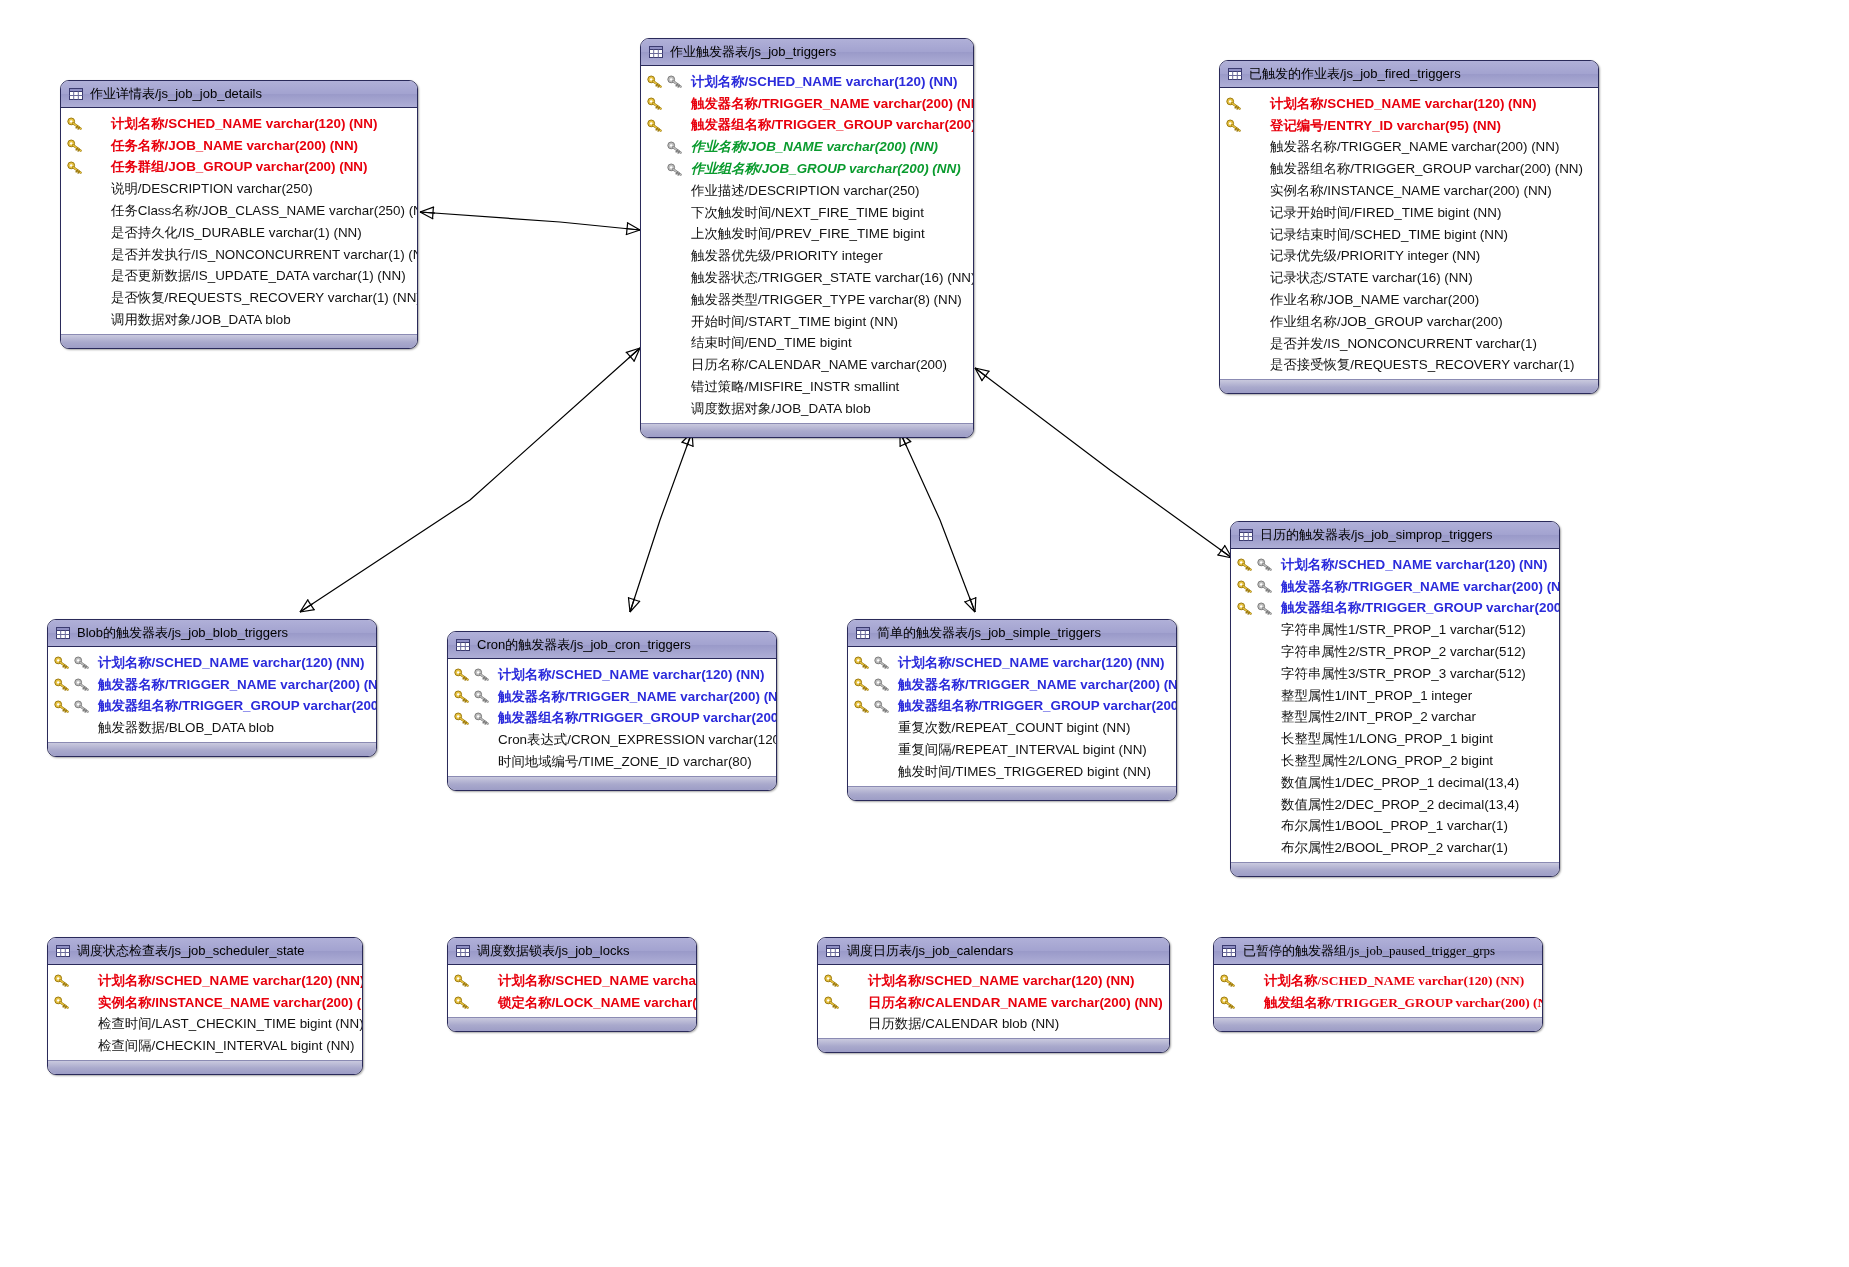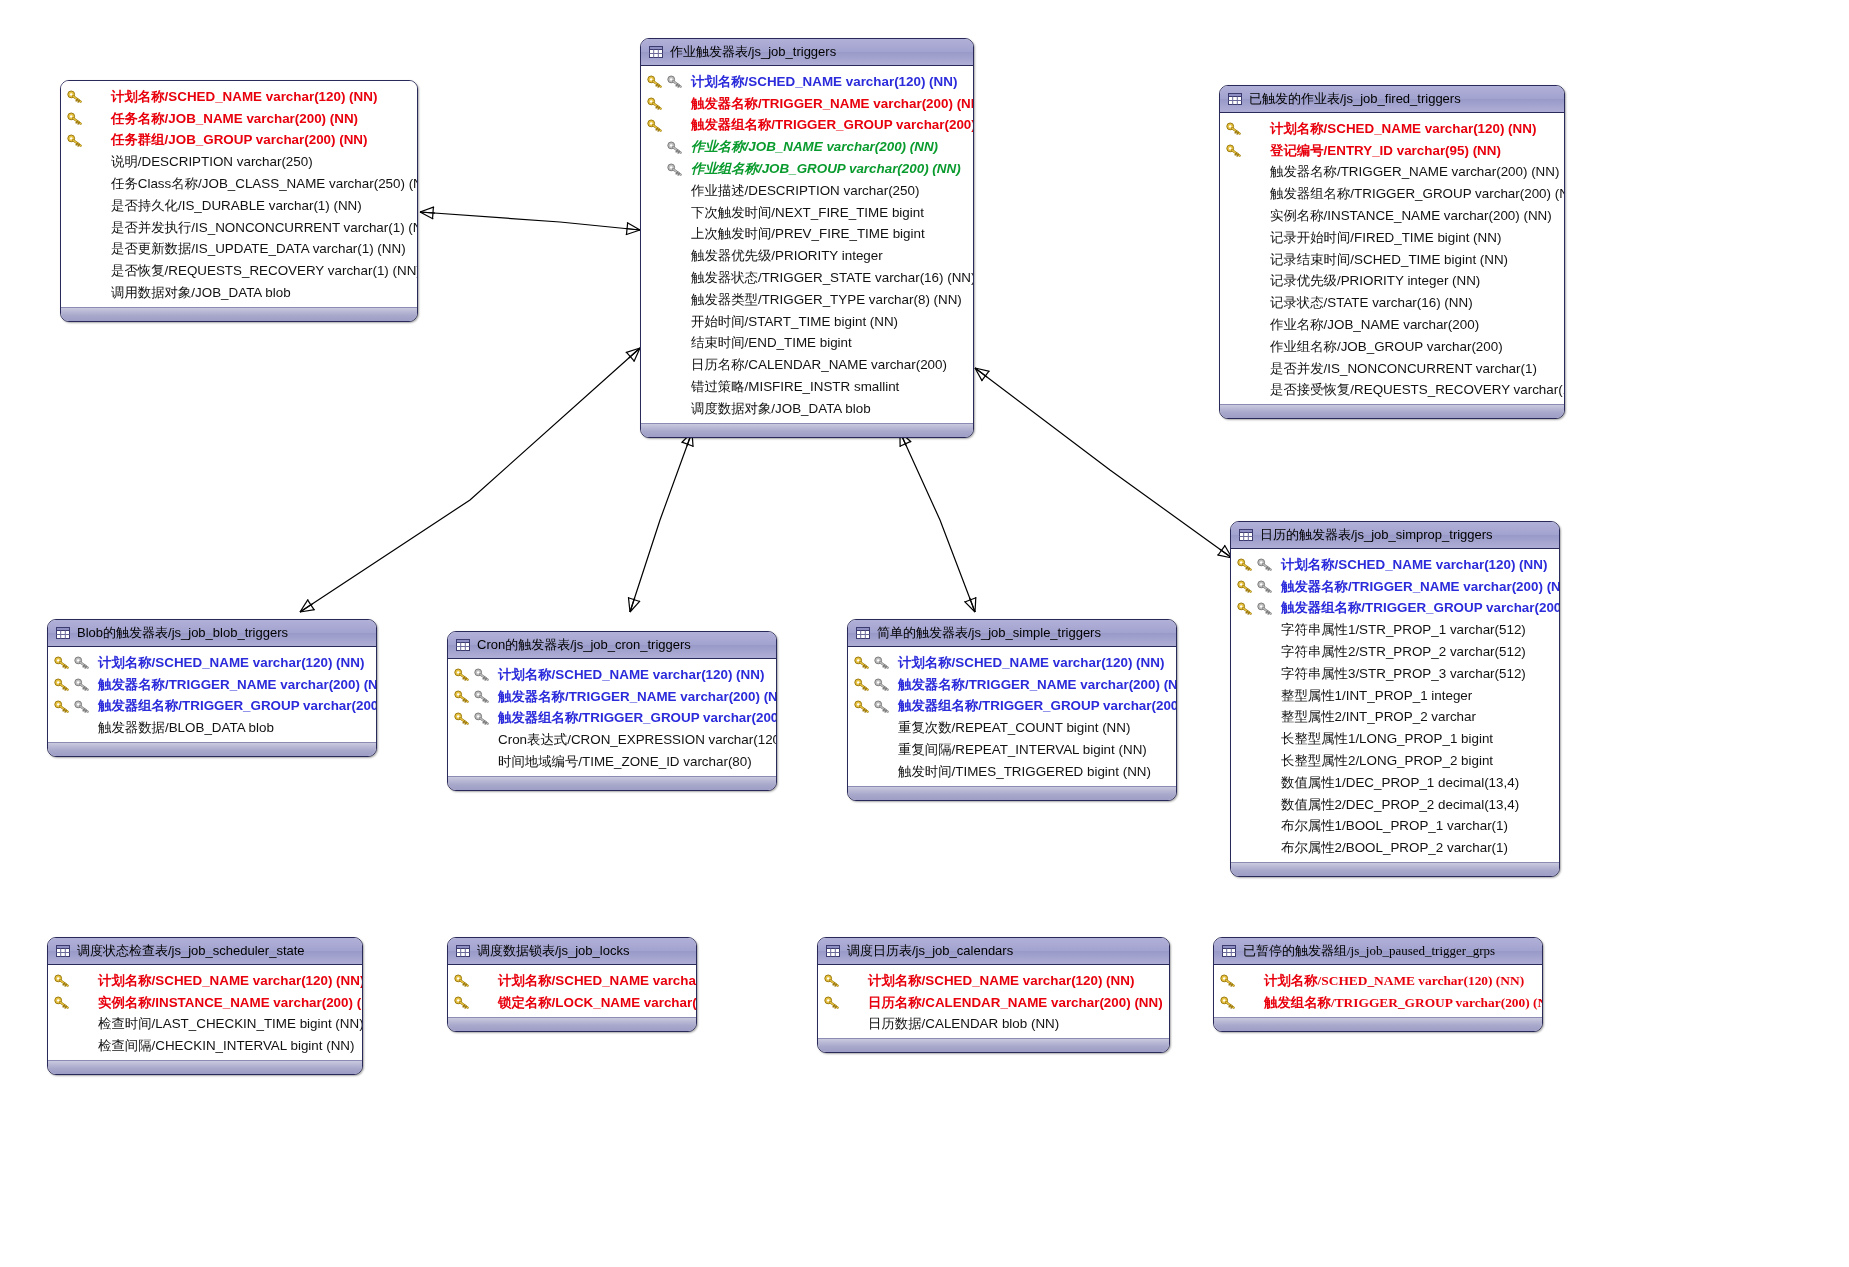--- a/index.html
+++ b/index.html
@@ -126,20 +126,30 @@
           <line x1="975" y1="368" x2="989.6150298431345" y2="371.37652227658697" stroke="#000" stroke-width="1.2"></line>
           <line x1="975" y1="368" x2="986.9680098588336" y2="377.0424963377854" stroke="#000" stroke-width="1.2"></line>
           <line x1="975" y1="368" x2="982.2406850361648" y2="381.1366845211058" stroke="#000" stroke-width="1.2"></line>
           <line x1="981.7552766758749" y1="380.6240341029474" x2="988.9892737461032" y2="371.04962621588055" stroke="#000" stroke-width="1.2"></line>
         </g>
       </g>
   </svg>
 
   <div id="tables-layer">
       <div class="tbl" style="left: 60px; top: 80px; width: 358px;">
+        <div class="tbl-hdr">
+          <span class="tico"><svg width="14" height="12" viewBox="0 0 14 12">
+              <rect x="0.5" y="0.5" width="13" height="11" fill="#ffffff" stroke="#3b3b70"></rect>
+              <rect x="0.5" y="0.5" width="13" height="3" fill="#8f8fc4" stroke="#3b3b70"></rect>
+              <line x1="4.7" y1="3.5" x2="4.7" y2="11.5" stroke="#6a6a9a"></line>
+              <line x1="9.3" y1="3.5" x2="9.3" y2="11.5" stroke="#6a6a9a"></line>
+              <line x1="0.5" y1="7.5" x2="13.5" y2="7.5" stroke="#6a6a9a"></line>
+            </svg></span>
+          <span>作业详情表/js_job_job_details</span>
+        </div>
         <div class="tbl-body">
           <div class="row">
             <span class="keys">
               <span class="kico"><svg width="17" height="13" viewBox="0 0 17 13">
                   <circle cx="4.2" cy="4.4" r="3.4" fill="#e8c342" stroke="#9d7b10" stroke-width="1"></circle>
                   <circle cx="4.2" cy="4.4" r="1.2" fill="#ffffff"></circle>
                   <path d="M6.2 6.2 L13.6 11.6" stroke="#9d7b10" stroke-width="2.4" stroke-linecap="round"></path>
                   <path d="M6.2 6.2 L13.6 11.6" stroke="#e8c342" stroke-width="1.4" stroke-linecap="round"></path>
                   <path d="M10.6 9.0 L9.2 10.8" stroke="#9d7b10" stroke-width="1.6" stroke-linecap="round"></path>
                   <path d="M12.3 10.3 L11.1 11.9" stroke="#9d7b10" stroke-width="1.6" stroke-linecap="round"></path>
@@ -390,21 +400,21 @@
           <div class="row">
             <span class="keys">
               <span class="kspace"></span>
               <span class="kspace"></span>
             </span>
             <span class="fname c-plain">调度数据对象/JOB_DATA blob</span>
           </div>
         </div>
         <div class="tbl-foot"></div>
       </div>
-      <div class="tbl" style="left: 1219px; top: 85px; width: 346px;">
+      <div class="tbl" style="left: 1219px; top: 60px; width: 380px;">
         <div class="tbl-hdr">
           <span class="tico"><svg width="14" height="12" viewBox="0 0 14 12">
               <rect x="0.5" y="0.5" width="13" height="11" fill="#ffffff" stroke="#3b3b70"></rect>
               <rect x="0.5" y="0.5" width="13" height="3" fill="#8f8fc4" stroke="#3b3b70"></rect>
               <line x1="4.7" y1="3.5" x2="4.7" y2="11.5" stroke="#6a6a9a"></line>
               <line x1="9.3" y1="3.5" x2="9.3" y2="11.5" stroke="#6a6a9a"></line>
               <line x1="0.5" y1="7.5" x2="13.5" y2="7.5" stroke="#6a6a9a"></line>
             </svg></span>
           <span>已触发的作业表/js_job_fired_triggers</span>
         </div>

